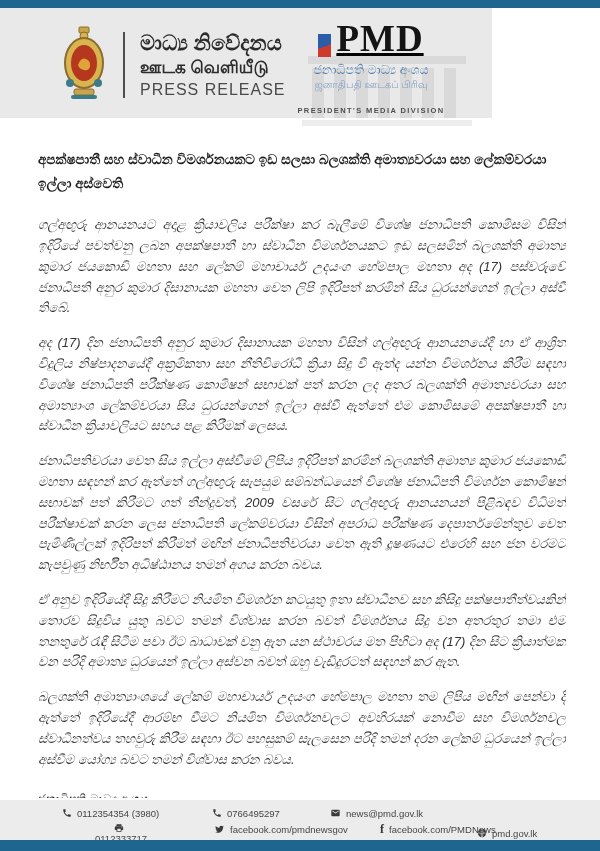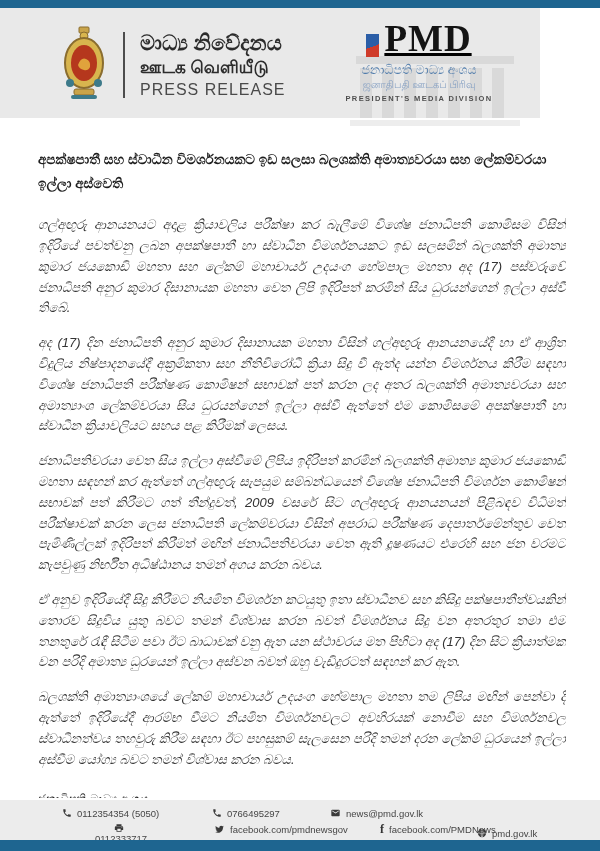--- a/index.html
+++ b/index.html
@@ -1,39 +1,39 @@
 <!DOCTYPE html>
 <html><head>
 <meta charset="utf-8">
 <style>
   html,body { margin:0; padding:0; background:#fff; }
   .page {
     position:relative; width:600px; height:851px; overflow:hidden;
     background:#ffffff; font-family:"Liberation Sans", sans-serif;
   }
   .topbar { position:absolute; left:0; top:0; width:600px; height:8px; background:#1e6590; }
-  .header { position:absolute; left:0; top:8px; width:492px; height:110px; background:#e9e9e9;padding-left:48px; }
+  .header { position:absolute; left:0; top:8px; width:492px; height:110px; background:#e9e9e9; }
   .header-left { position:absolute; left:62px; top:17px; display:flex; align-items:center; }
   .emblem { flex:0 0 auto; }
   .divider-v { width:2px; height:66px; background:#4d4d4d; margin:0 15px 0 17px; }
   .left-titles { line-height:1.15; }
   .lt-sinhala { font-size:21px; font-weight:bold; color:#2c2c2c; }
   .lt-tamil   { font-size:17px; font-weight:bold; color:#2c2c2c; margin-top:3px; }
   .lt-english { font-size:16px; color:#4a4a4a; letter-spacing:1px; margin-top:3px; }
   .header-right { position:absolute; right:26px; top:12px; width:190px; text-align:center; }
   .watermark { position:absolute; right:-6px; top:6px; opacity:0.10; }
   .pmd-row { position:relative; display:flex; align-items:flex-end; justify-content:center;text-decoration:underline; }
   .pmd-square { width:13px; height:23px; margin-top:8px; margin-right:5px;
     background:linear-gradient(160deg,#2b5ea7 54%,#cf3b2a 54%); }
   .pmd-text { font-family:"Liberation Serif", serif; font-weight:bold; font-size:37px;
     color:#141414; line-height:1; letter-spacing:1px; }
   .pmd-sub1 { position:relative; color:#4f7bab; font-size:12.5px; margin-top:6px; }
   .pmd-sub2 { position:relative; color:#8aa3c4; font-size:10px; margin-top:1px; }
   .pmd-sub3 { position:relative; color:#4f4f4f; font-size:7.5px; font-weight:bold;
-    letter-spacing:1.4px; margin-top:2px; }
+    letter-spacing:1.4px; margin-top:14px; }
   .content { position:absolute; left:38px; top:118px; width:528px; height:680px; overflow:hidden; }
   .doc-title { margin-top:30px; font-weight:bold; font-size:13.5px; line-height:1.75; color:#1e1e1e; text-align:left; }
   .body-par { font-size:13px; line-height:1.6; text-align:justify; color:#333333; margin:14px 0 0 0;font-style:italic; }
   .body-par:first-of-type { margin-top:20px; }
   .signoff { margin-top:22px; font-size:12px; color:#222222; }
   .doc-date { font-family:"Liberation Serif", serif; font-weight:bold; font-size:14px; color:#0369a1; margin-top:8px; }
   .footer { position:absolute; left:0; top:800px; width:600px; height:40px; background:#ececec;
     font-size:9.5px; color:#454545; }
   .footer-item { position:absolute; display:flex; align-items:center; white-space:nowrap; height:12px; }
   .footer-item .ic { margin-right:5px; display:inline-flex; }
@@ -106,21 +106,21 @@
   </div>
 
   <div class="footer">
 
     <span class="footer-item" style="left:62px; top:7px;">
       <span class="ic">
         <svg width="10" height="10" viewBox="0 0 24 24" fill="#3a3a3a">
             <path d="M6.62 10.79c1.44 2.83 3.76 5.14 6.59 6.59l2.2-2.2c.27-.27.67-.36 1.02-.24 1.12.37 2.33.57 3.57.57.55 0 1 .45 1 1V20c0 .55-.45 1-1 1-9.39 0-17-7.61-17-17 0-.55.45-1 1-1h3.5c.55 0 1 .45 1 1 0 1.25.2 2.45.57 3.57.11.35.03.74-.25 1.02l-2.2 2.2z"></path>
           </svg>
       </span>
-      <span>0112354354 (5050)</span>
+      <span>0112354354 (3980)</span>
     </span>
 
     <span class="footer-item" style="left:212px; top:7px;">
       <span class="ic">
         <svg width="10" height="10" viewBox="0 0 24 24" fill="#3a3a3a">
             <path d="M6.62 10.79c1.44 2.83 3.76 5.14 6.59 6.59l2.2-2.2c.27-.27.67-.36 1.02-.24 1.12.37 2.33.57 3.57.57.55 0 1 .45 1 1V20c0 .55-.45 1-1 1-9.39 0-17-7.61-17-17 0-.55.45-1 1-1h3.5c.55 0 1 .45 1 1 0 1.25.2 2.45.57 3.57.11.35.03.74-.25 1.02l-2.2 2.2z"></path>
           </svg>
       </span>
       <span>0766495297</span>
     </span>

